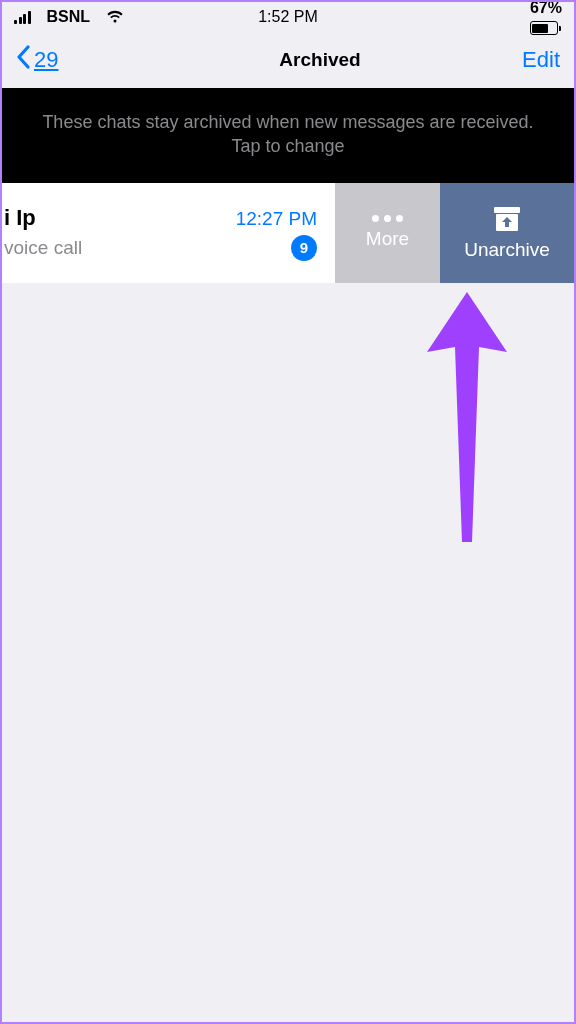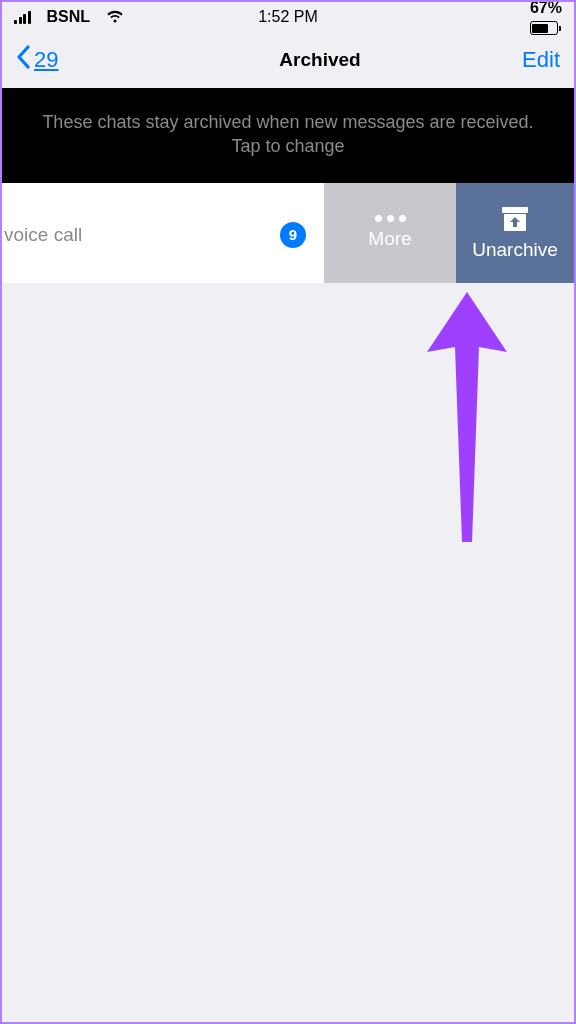--- a/index.html
+++ b/index.html
@@ -172,31 +172,31 @@
       width: 26px;
       height: 26px;
       display: flex;
       align-items: center;
       justify-content: center;
       font-size: 15px;
       font-weight: 600;
     }
 
     .swipe-more {
-      width: 132px;
+      width: 105px;
       background: #c7c7cc;
       display: flex;
       flex-direction: column;
       align-items: center;
       justify-content: center;
       color: #fff;
       gap: 6px;
     }
     .swipe-unarchive {
-      width: 118px;
+      width: 134px;
       background: #5a7299;
       display: flex;
       flex-direction: column;
       align-items: center;
       justify-content: center;
       color: #fff;
       gap: 6px;
     }
     .swipe-label {
       font-size: 19px;
@@ -260,20 +260,24 @@
     <span>29</span>
   </div>
   <div class="nav-title">Archived</div>
   <div class="edit-button">Edit</div>
 </div>
 
 <div class="info-text">These chats stay archived when new messages are received. Tap to change</div>
 
 <div class="chat-row">
   <div class="chat-content">
+    <div class="chat-top">
+      <div class="chat-name">i Ip</div>
+      <div class="chat-time">12:27 PM</div>
+    </div>
     <div class="chat-bottom">
       <div class="chat-subtitle">voice call</div>
       <div class="unread-badge">9</div>
     </div>
   </div>
   <div class="swipe-more">
     <div class="dots">
       <span></span>
         <span></span>
         <span></span>

